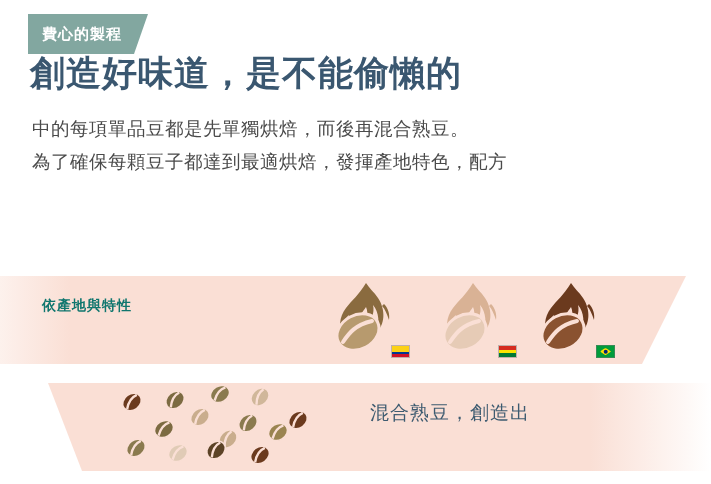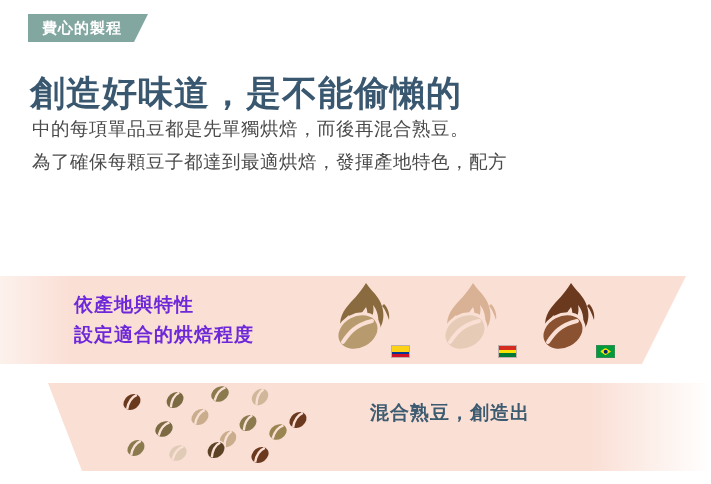--- a/index.html
+++ b/index.html
@@ -20,21 +20,21 @@
   .badge-wrap {
     position: absolute;
     left: 28px;
     top: 14px;
     height: 28px;
   }
   .badge {
     position: relative;
     display: inline-flex;
     align-items: center;
-    height: 28px;
+    height: 40px;
     padding: 0 26px 0 14px;
     background: #82a7a0;
     color: #ffffff;
     font-size: 15px;
     font-weight: bold;
     letter-spacing: 1px;
     -webkit-clip-path: polygon(0 0, 100% 0, calc(100% - 14px) 100%, 0 100%);
     clip-path: polygon(0 0, 100% 0, calc(100% - 14px) 100%, 0 100%);
     white-space: nowrap;
   }
@@ -42,21 +42,20 @@
   
   .headline {
     position: absolute;
     left: 30px;
     top: 50px;
     font-size: 35px;
     font-weight: bold;
     color: #3a5770;
     letter-spacing: 1px;
     white-space: nowrap;
-    margin-top: 20px;
   }
 
   
   .body-copy {
     position: absolute;
     left: 32px;
     top: 112px;
     width: 640px;
     font-size: 18.5px;
     line-height: 33px;
@@ -76,26 +75,25 @@
                 rgba(250,224,214,0.45) 0px,
                 #fadfd5 70px,
                 #fadfd5 100%);
     -webkit-clip-path: polygon(0 0, 100% 0, calc(100% - 44px) 100%, 0 100%);
     clip-path: polygon(0 0, 100% 0, calc(100% - 44px) 100%, 0 100%);
   }
   .banner-roast-text {
     position: absolute;
     left: 42px;
     top: 290px;
-    font-size: 19px;
+    font-size: 14px;
     line-height: 30px;
     font-weight: bold;
-    color: #6d28d9;
+    color: #0f766e;
     letter-spacing: 1px;
-    margin-left: 32px;
   }
   .banner-roast-text div { white-space: nowrap; }
 
   
   .roast-icons {
     position: absolute;
     left: 322px;
     top: 280px;
     width: 300px;
     height: 80px;
@@ -161,21 +159,21 @@
                 rgba(250,223,213,0.0) 681px);
     -webkit-clip-path: polygon(18px 0, 100% 0, 100% 100%, 52px 100%);
     clip-path: polygon(18px 0, 100% 0, 100% 100%, 52px 100%);
   }
   .banner-blend-text {
     position: absolute;
     left: 370px;
     top: 398px;
     font-size: 19px;
     line-height: 30px;
-    font-weight: bold;
+    font-weight: normal;
     color: #3d5b70;
     letter-spacing: 1px;
   }
   .banner-blend-text div { white-space: nowrap; }
 
   .bean-field {
     position: absolute;
     left: 120px;
     top: 385px;
     width: 210px;
@@ -194,21 +192,20 @@
 
 <div class="body-copy">
   <p>中的每項單品豆都是先單獨烘焙，而後再混合熟豆。</p>
   <p>為了確保每顆豆子都達到最適烘焙，發揮產地特色，配方</p>
 </div>
 
 <div class="banner-roast"></div>
 
 <div class="banner-roast-text">
   <div>依產地與特性</div>
-  <div>設定適合的烘焙程度</div>
 </div>
 
 <div class="roast-icons">
 
   <div class="roast-item r1">
     <svg width="92" height="80" viewBox="0 0 92 80">
       <path d="M44 3 C36 16 30 20 24 28 C17 37 16 49 22 58 C17 48 22 39 27 35 C25 45 28 52 34 57 C30 44 38 36 44 27 C47 34 44 41 43 47 C49 42 53 33 51 25 C57 32 58 44 54 53 C63 45 64 30 56 18 C52 12 47 8 44 3 Z" fill="#8a6b3f"></path>
       <path d="M62 24 C66 28 68 34 67 40 C65 34 63 29 60 26 Z" fill="#8a6b3f"></path>
       <ellipse cx="36" cy="52" rx="22" ry="17" transform="rotate(-28 36 52)" fill="#b79a6e"></ellipse>
       <ellipse cx="36" cy="52" rx="22" ry="17" transform="rotate(-28 36 52)" fill="none" stroke="#fadfd5" stroke-width="3"></ellipse>

